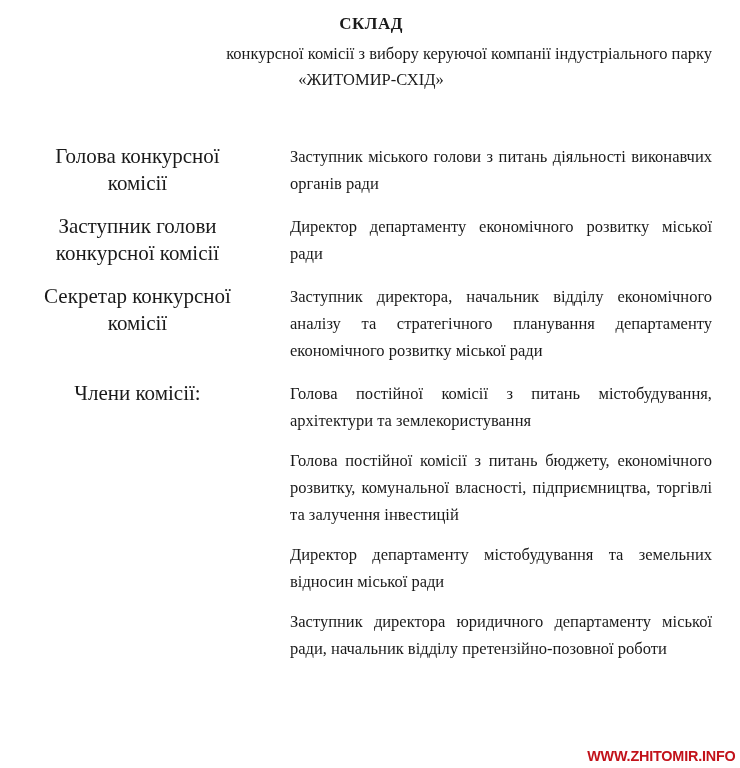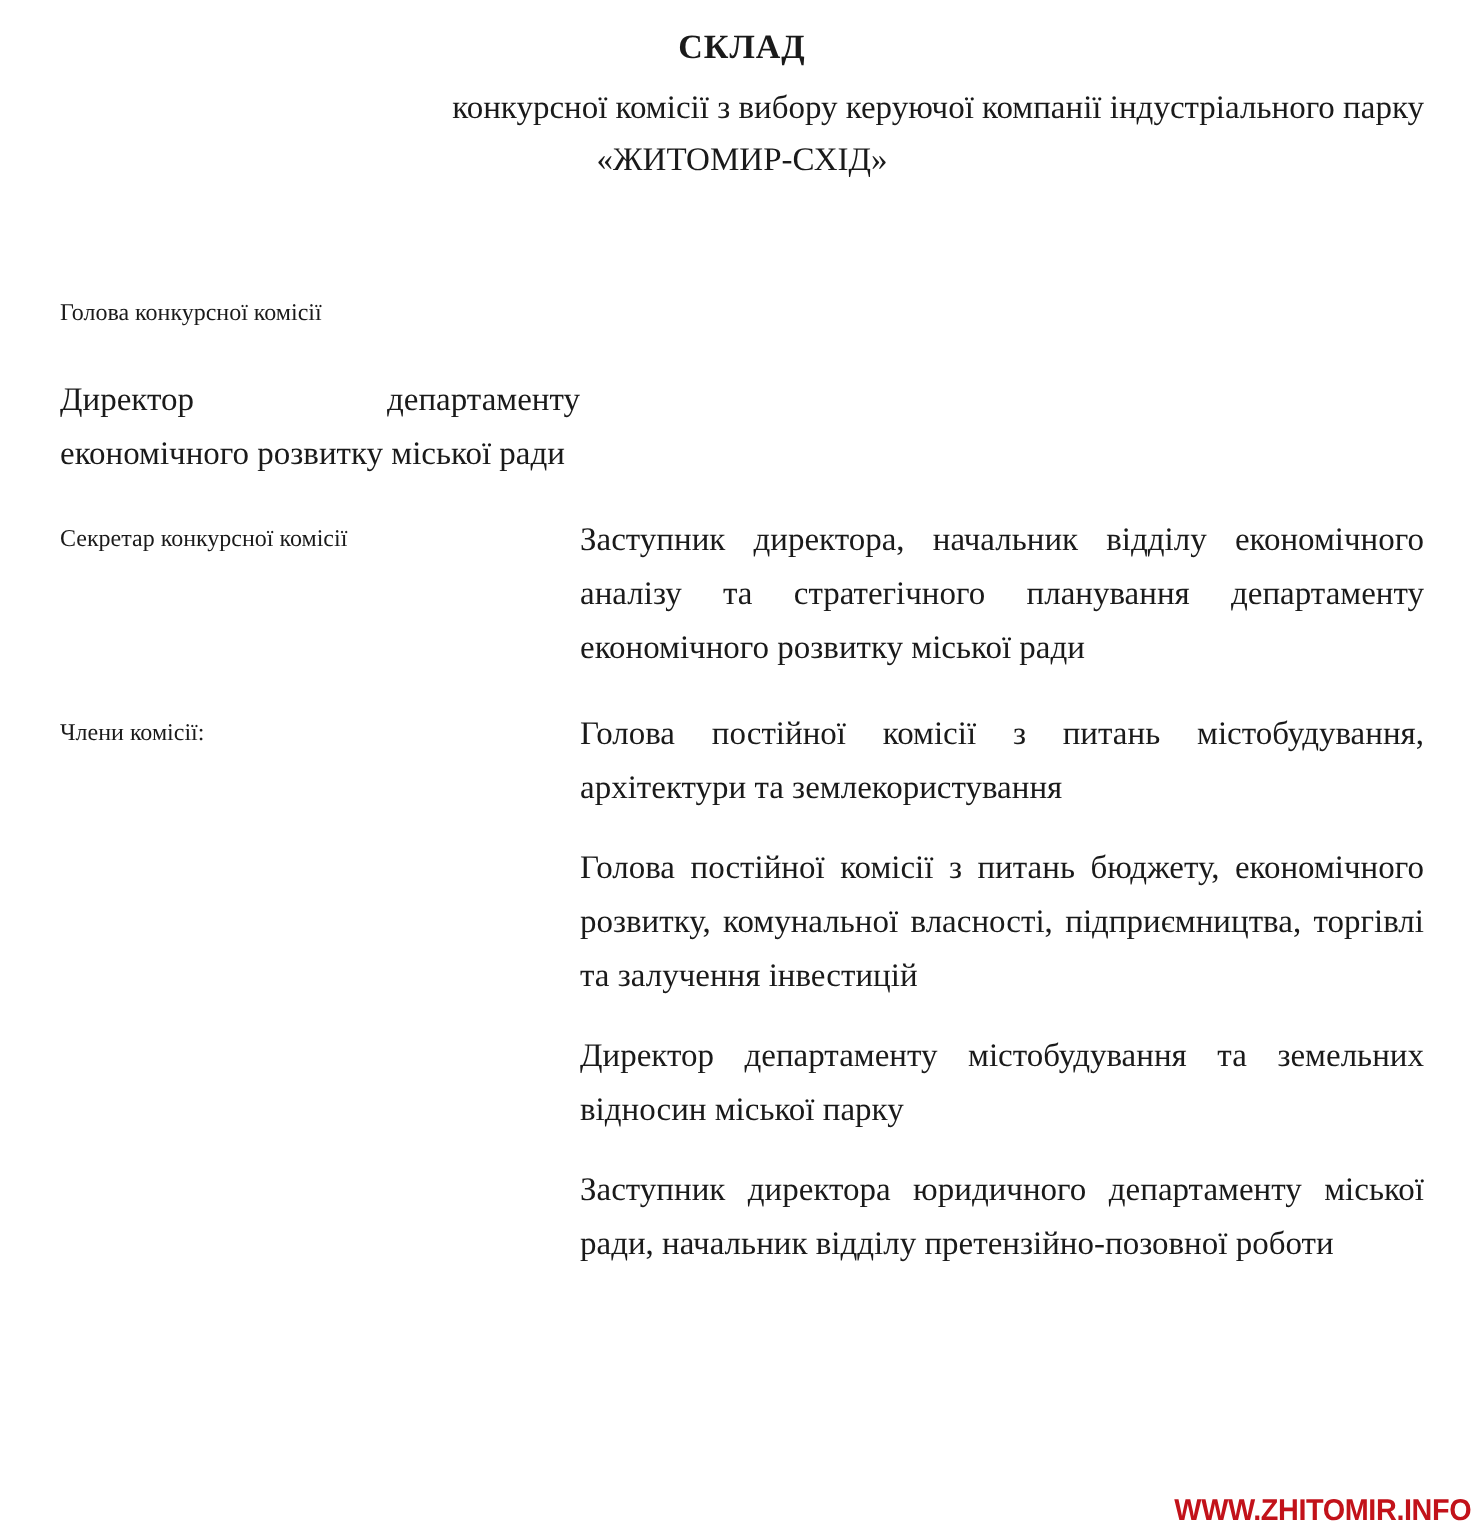--- a/index.html
+++ b/index.html
@@ -43,22 +43,23 @@
   .table {
     margin-top: 50px;
   }
   .row {
     display: grid;
     grid-template-columns: 260px 1fr;
     margin-bottom: 16px;
   }
   .role {
     width: 215px;
-    font-size: 12px;
+    font-size: 21px;
     line-height: 27px;
+    text-align: center;
   }
   .descs p {
     font-size: 16.5px;
     line-height: 27px;
     margin: 0 0 13px 0;
     text-align: justify;
   }
   .descs p:last-child {
     margin-bottom: 0;
   }
@@ -82,41 +83,45 @@
 
   <header class="doc-header">
     <h1 class="doc-title">СКЛАД</h1>
     <p class="doc-subtitle">конкурсної комісії з вибору керуючої компанії індустріального парку</p>
     <p class="doc-org">«ЖИТОМИР-СХІД»</p>
   </header>
 
   <main class="table">
     <div class="row">
       <div class="role">Голова конкурсної комісії</div>
+      <div class="descs">
+          <p>Заступник міського голови з питань діяльності виконавчих органів ради</p>
+        </div>
     </div>
 
     <div class="row">
+      <div class="role">Заступник голови конкурсної комісії</div>
       <div class="descs">
           <p>Директор департаменту економічного розвитку міської ради</p>
         </div>
     </div>
 
     <div class="row">
       <div class="role">Секретар конкурсної комісії</div>
       <div class="descs">
           <p>Заступник директора, начальник відділу економічного аналізу та стратегічного планування департаменту економічного розвитку міської ради</p>
         </div>
     </div>
 
     <div class="row">
       <div class="role">Члени комісії:</div>
       <div class="descs">
           <p>Голова постійної комісії з питань містобудування, архітектури та землекористування</p>
           <p>Голова постійної комісії з питань бюджету, економічного розвитку, комунальної власності, підприємництва, торгівлі та залучення інвестицій</p>
-          <p>Директор департаменту містобудування та земельних відносин міської парку</p>
+          <p>Директор департаменту містобудування та земельних відносин міської ради</p>
           <p>Заступник директора юридичного департаменту міської ради, начальник відділу претензійно-позовної роботи</p>
         </div>
     </div>
   </main>
 
   <div class="watermark" style="color:#c2121a;">WWW.ZHITOMIR.INFO</div>
 
 </div>
 
 </body></html>

